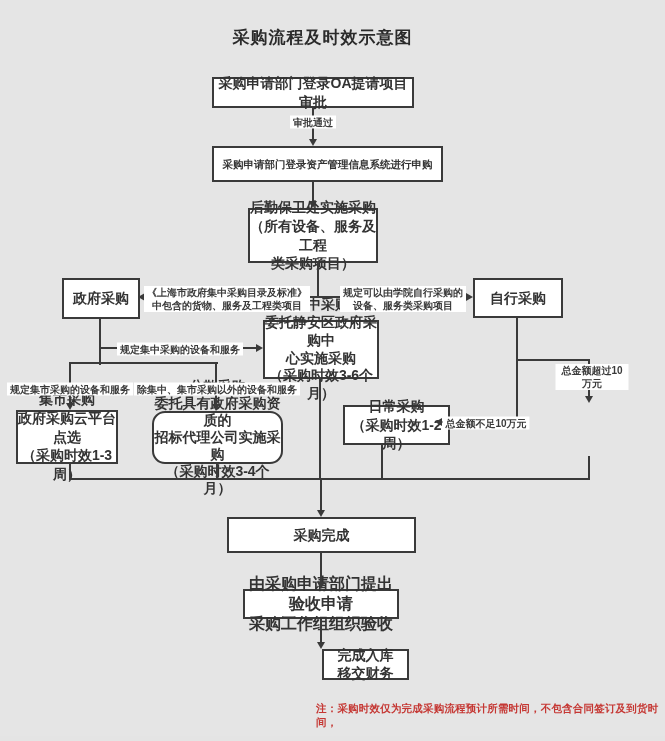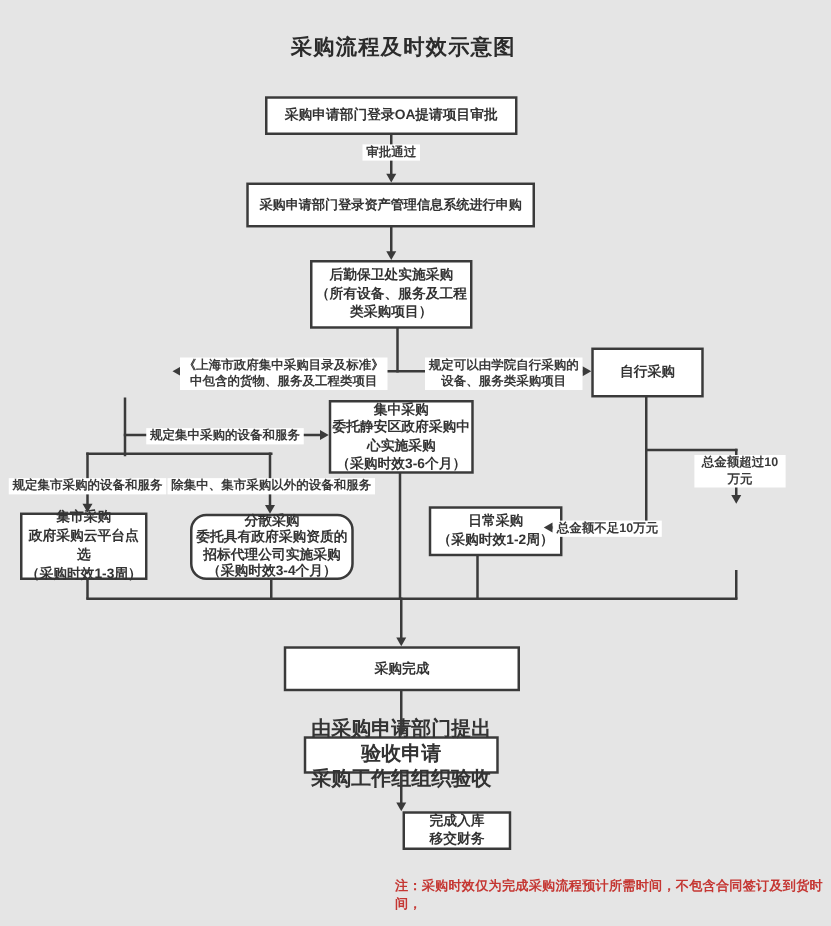--- a/index.html
+++ b/index.html
@@ -8,21 +8,21 @@
     font-family:"Liberation Sans","DejaVu Sans",sans-serif; color:#333;
     overflow:hidden;
   }
   .title {
     position:absolute; left:0; top:26px; width:645px; text-align:center;
     font-size:17px; font-weight:bold; color:#2b2b2b; letter-spacing:1px;
   }
   .node {
     position:absolute; box-sizing:border-box; border:2px solid #3a3a3a;
     background:#fff; display:flex; align-items:center; justify-content:center;
-    text-align:center; font-size:11px; font-weight:bold; line-height:1.35;
+    text-align:center; font-size:14px; font-weight:bold; line-height:1.35;
     white-space:pre-line; color:#333;
   }
   .vline { position:absolute; width:2px; background:#3a3a3a; }
   .hline { position:absolute; height:2px; background:#3a3a3a; }
   .arr-d { position:absolute; width:0; height:0; border-left:4px solid transparent; border-right:4px solid transparent; border-top:7px solid #3a3a3a; }
   .arr-l { position:absolute; width:0; height:0; border-top:4px solid transparent; border-bottom:4px solid transparent; border-right:7px solid #3a3a3a; }
   .arr-r { position:absolute; width:0; height:0; border-top:4px solid transparent; border-bottom:4px solid transparent; border-left:7px solid #3a3a3a; }
   .elabel {
     position:absolute; transform:translate(-50%,-50%); background:#fff;
     padding:0 3px; font-size:10px; font-weight:bold; color:#3a3a3a;
@@ -35,24 +35,25 @@
   .edge-bottom { position:absolute; left:0; bottom:0; width:665px; height:5px; background:#e4e4e4; }
 </style>
 </head>
 <body>
 
 <div class="canvas">
 
   <div class="title">采购流程及时效示意图</div>
 
   <div class="node" style="left:212px; top:77px;  width:202px; height:31px;">采购申请部门登录OA提请项目审批</div>
-  <div class="node" style="left:197px; top:146px; width:231px; height:36px; font-size:10.5px;">采购申请部门登录资产管理信息系统进行申购</div>
+  <div class="node" style="left:212px; top:146px; width:231px; height:36px; font-size:10.5px;">采购申请部门登录资产管理信息系统进行申购</div>
   <div class="node" style="left:248px; top:208px; width:130px; height:55px;">后勤保卫处实施采购
 （所有设备、服务及工程
 类采购项目）</div>
+  <div class="node" style="left:62px;  top:278px; width:78px;  height:41px;">政府采购</div>
   <div class="node" style="left:473px; top:278px; width:90px;  height:40px;">自行采购</div>
   <div class="node" style="left:263px; top:320px; width:116px; height:59px; line-height:1.28;">集中采购
 委托静安区政府采购中
 心实施采购
 （采购时效3-6个月）</div>
   <div class="node" style="left:16px;  top:410px; width:102px; height:54px;">集市采购
 政府采购云平台点选
 （采购时效1-3周）</div>
   <div class="node" style="left:152px; top:411px; width:131px; height:53px; line-height:1.22;border-radius:13px;">分散采购
 委托具有政府采购资质的

